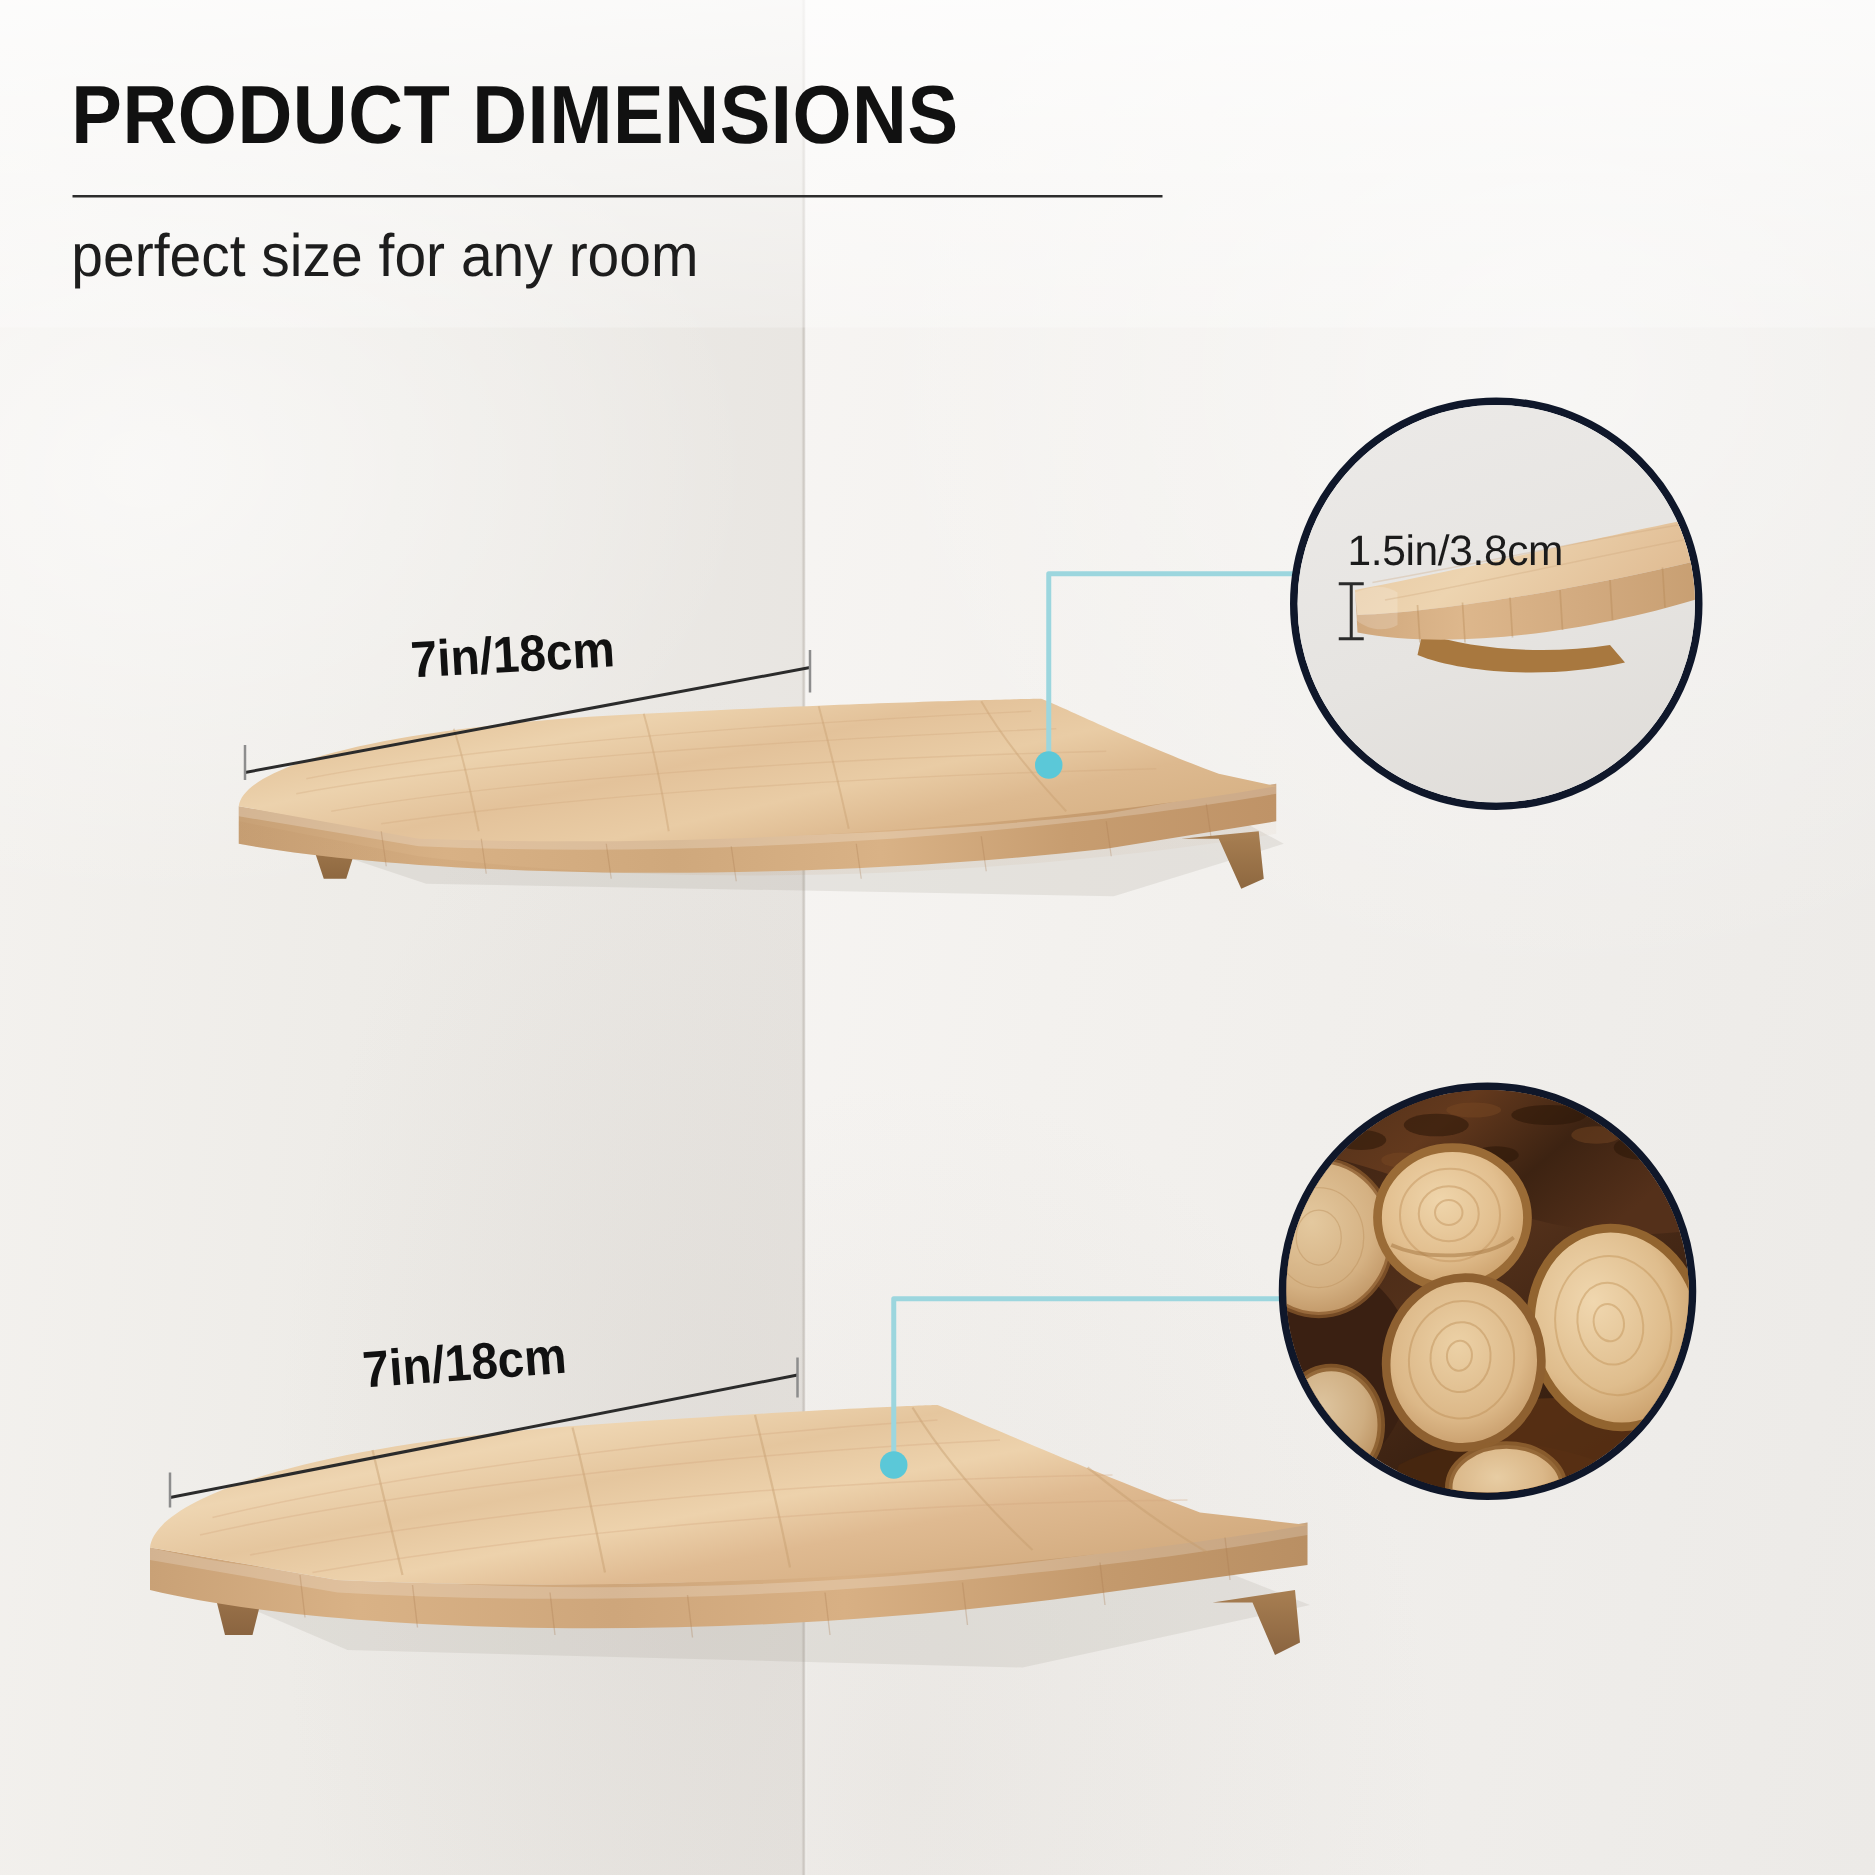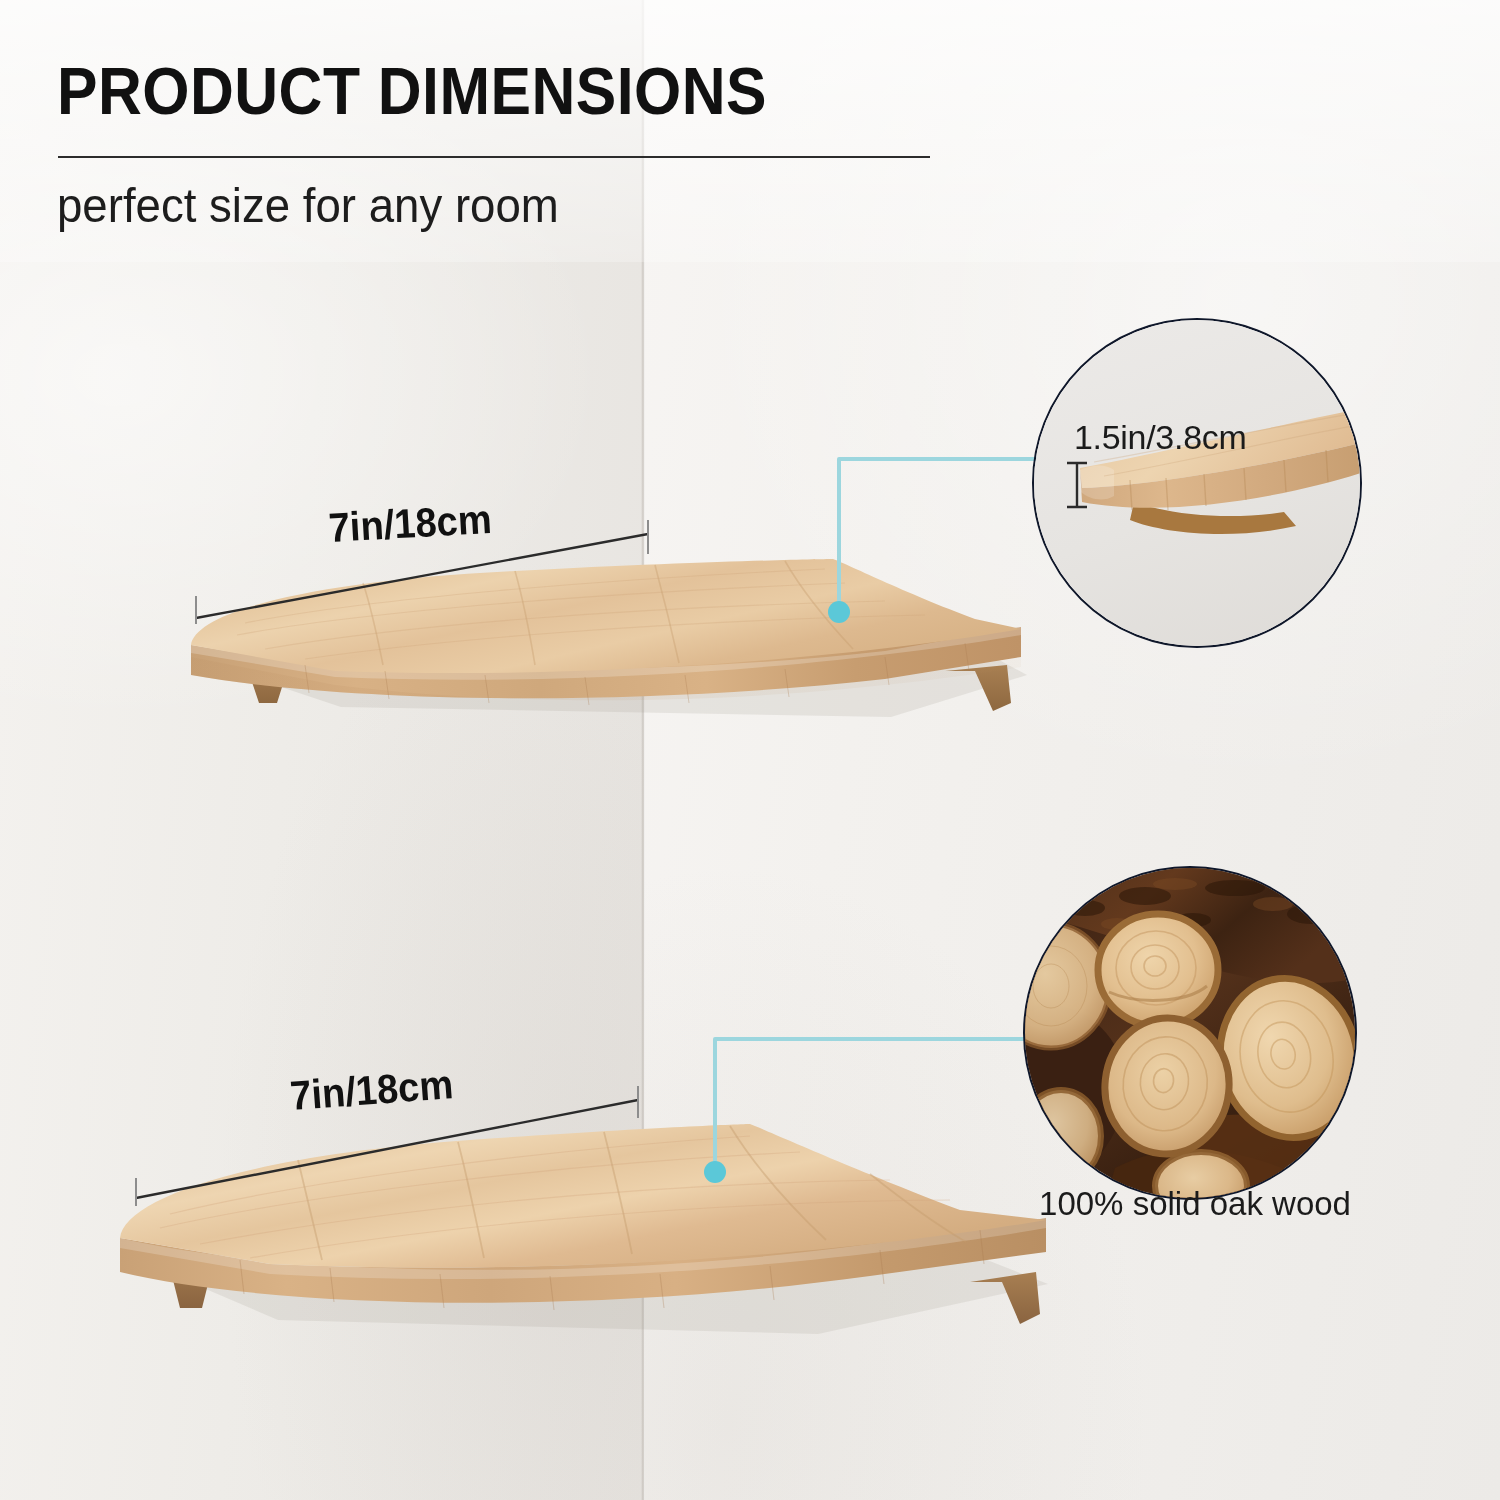--- a/index.html
+++ b/index.html
@@ -91,21 +91,21 @@
     transform:rotate(-4.2deg) scaleX(.93);transform-origin:left bottom;
   }
 
   
   .connector{position:absolute;pointer-events:none;}
   .connector svg{display:block;overflow:visible;}
 
   
   .inset{
     position:absolute;border-radius:50%;overflow:hidden;
-    border:2px solid #0f172a;
+    border:6px solid #0f172a;
     box-sizing:border-box;
   }
   .inset-thickness{
     left:1032px;top:318px;width:330px;height:330px;
   }
   .inset-wood{
     left:1023px;top:866px;width:334px;height:334px;
   }
   .inset-inner{position:absolute;inset:0;}
 
@@ -463,15 +463,14 @@
         <ellipse cx="176" cy="318" rx="46" ry="34" fill="none" stroke="#8e6030" stroke-width="6" opacity="0.9"></ellipse>
 
         <ellipse cx="36" cy="268" rx="40" ry="46" fill="url(#cut2)" opacity="0.9"></ellipse>
         <ellipse cx="36" cy="268" rx="40" ry="46" fill="none" stroke="#8a5c2c" stroke-width="6" opacity="0.85"></ellipse>
 
         <rect width="334" height="334" fill="none"></rect>
       </svg>
     </div>
   </div>
 
-  <div class="caption">100% solid oak wood</div>
 
 </div>
 
 </body></html>

